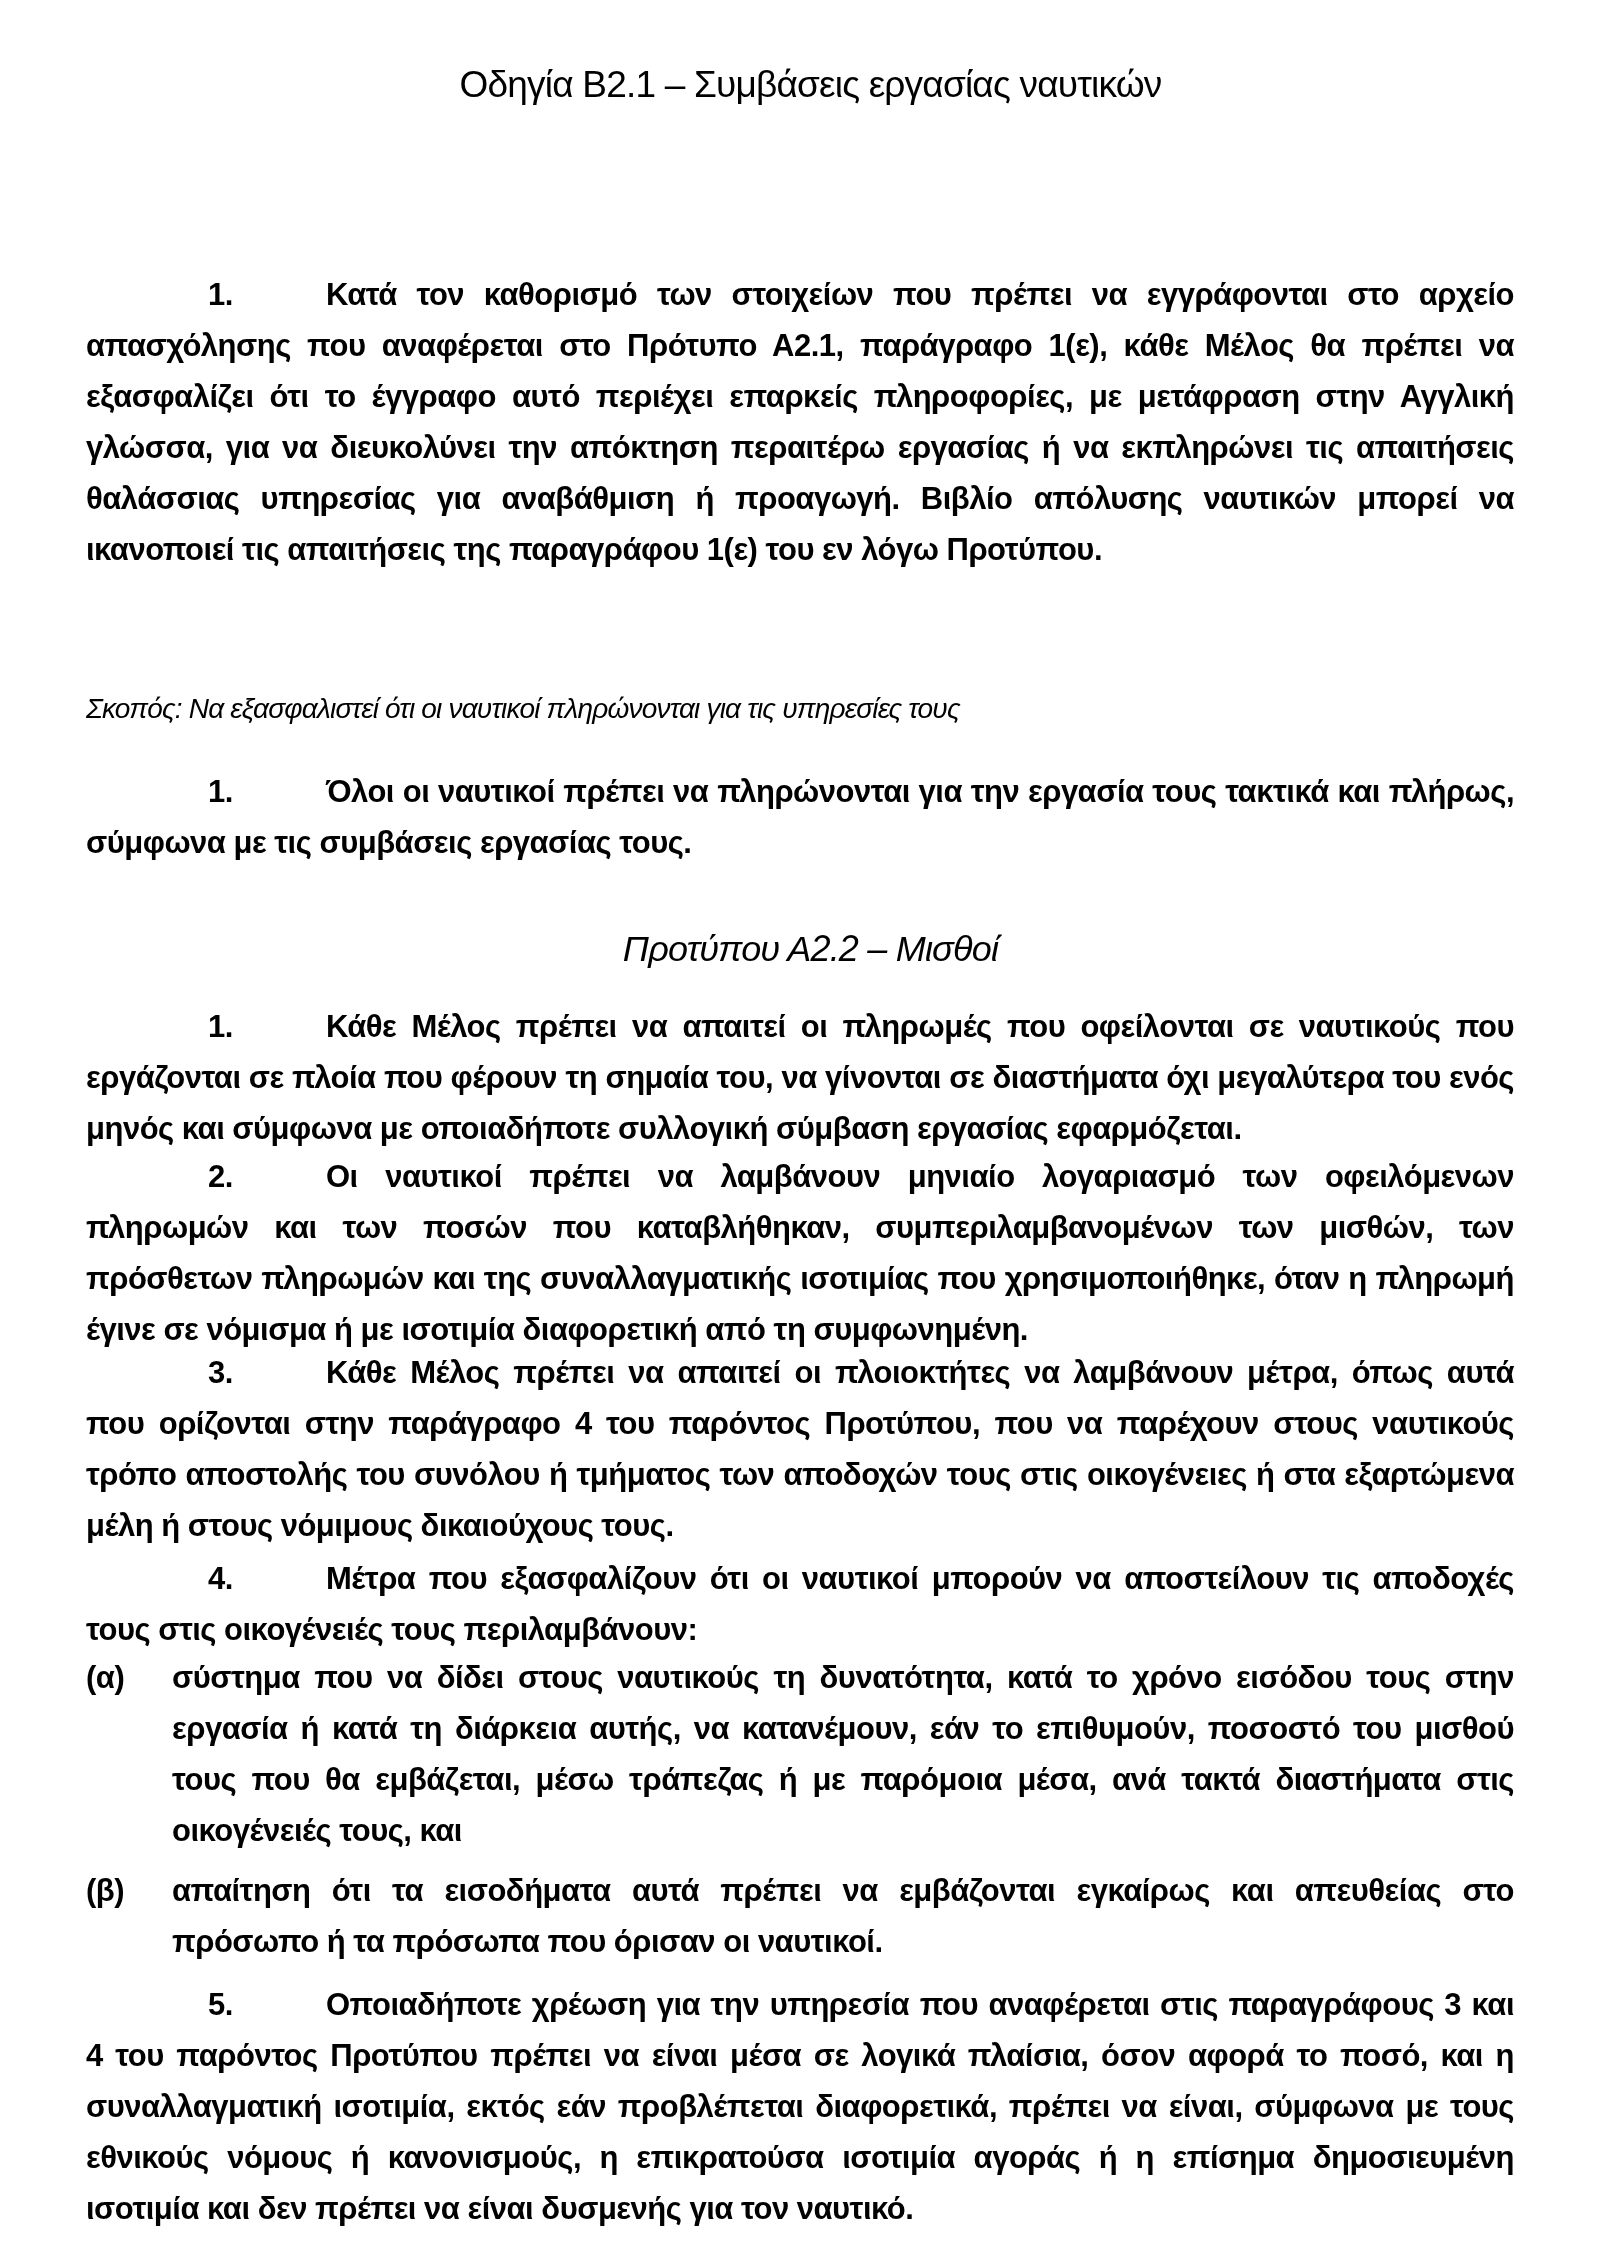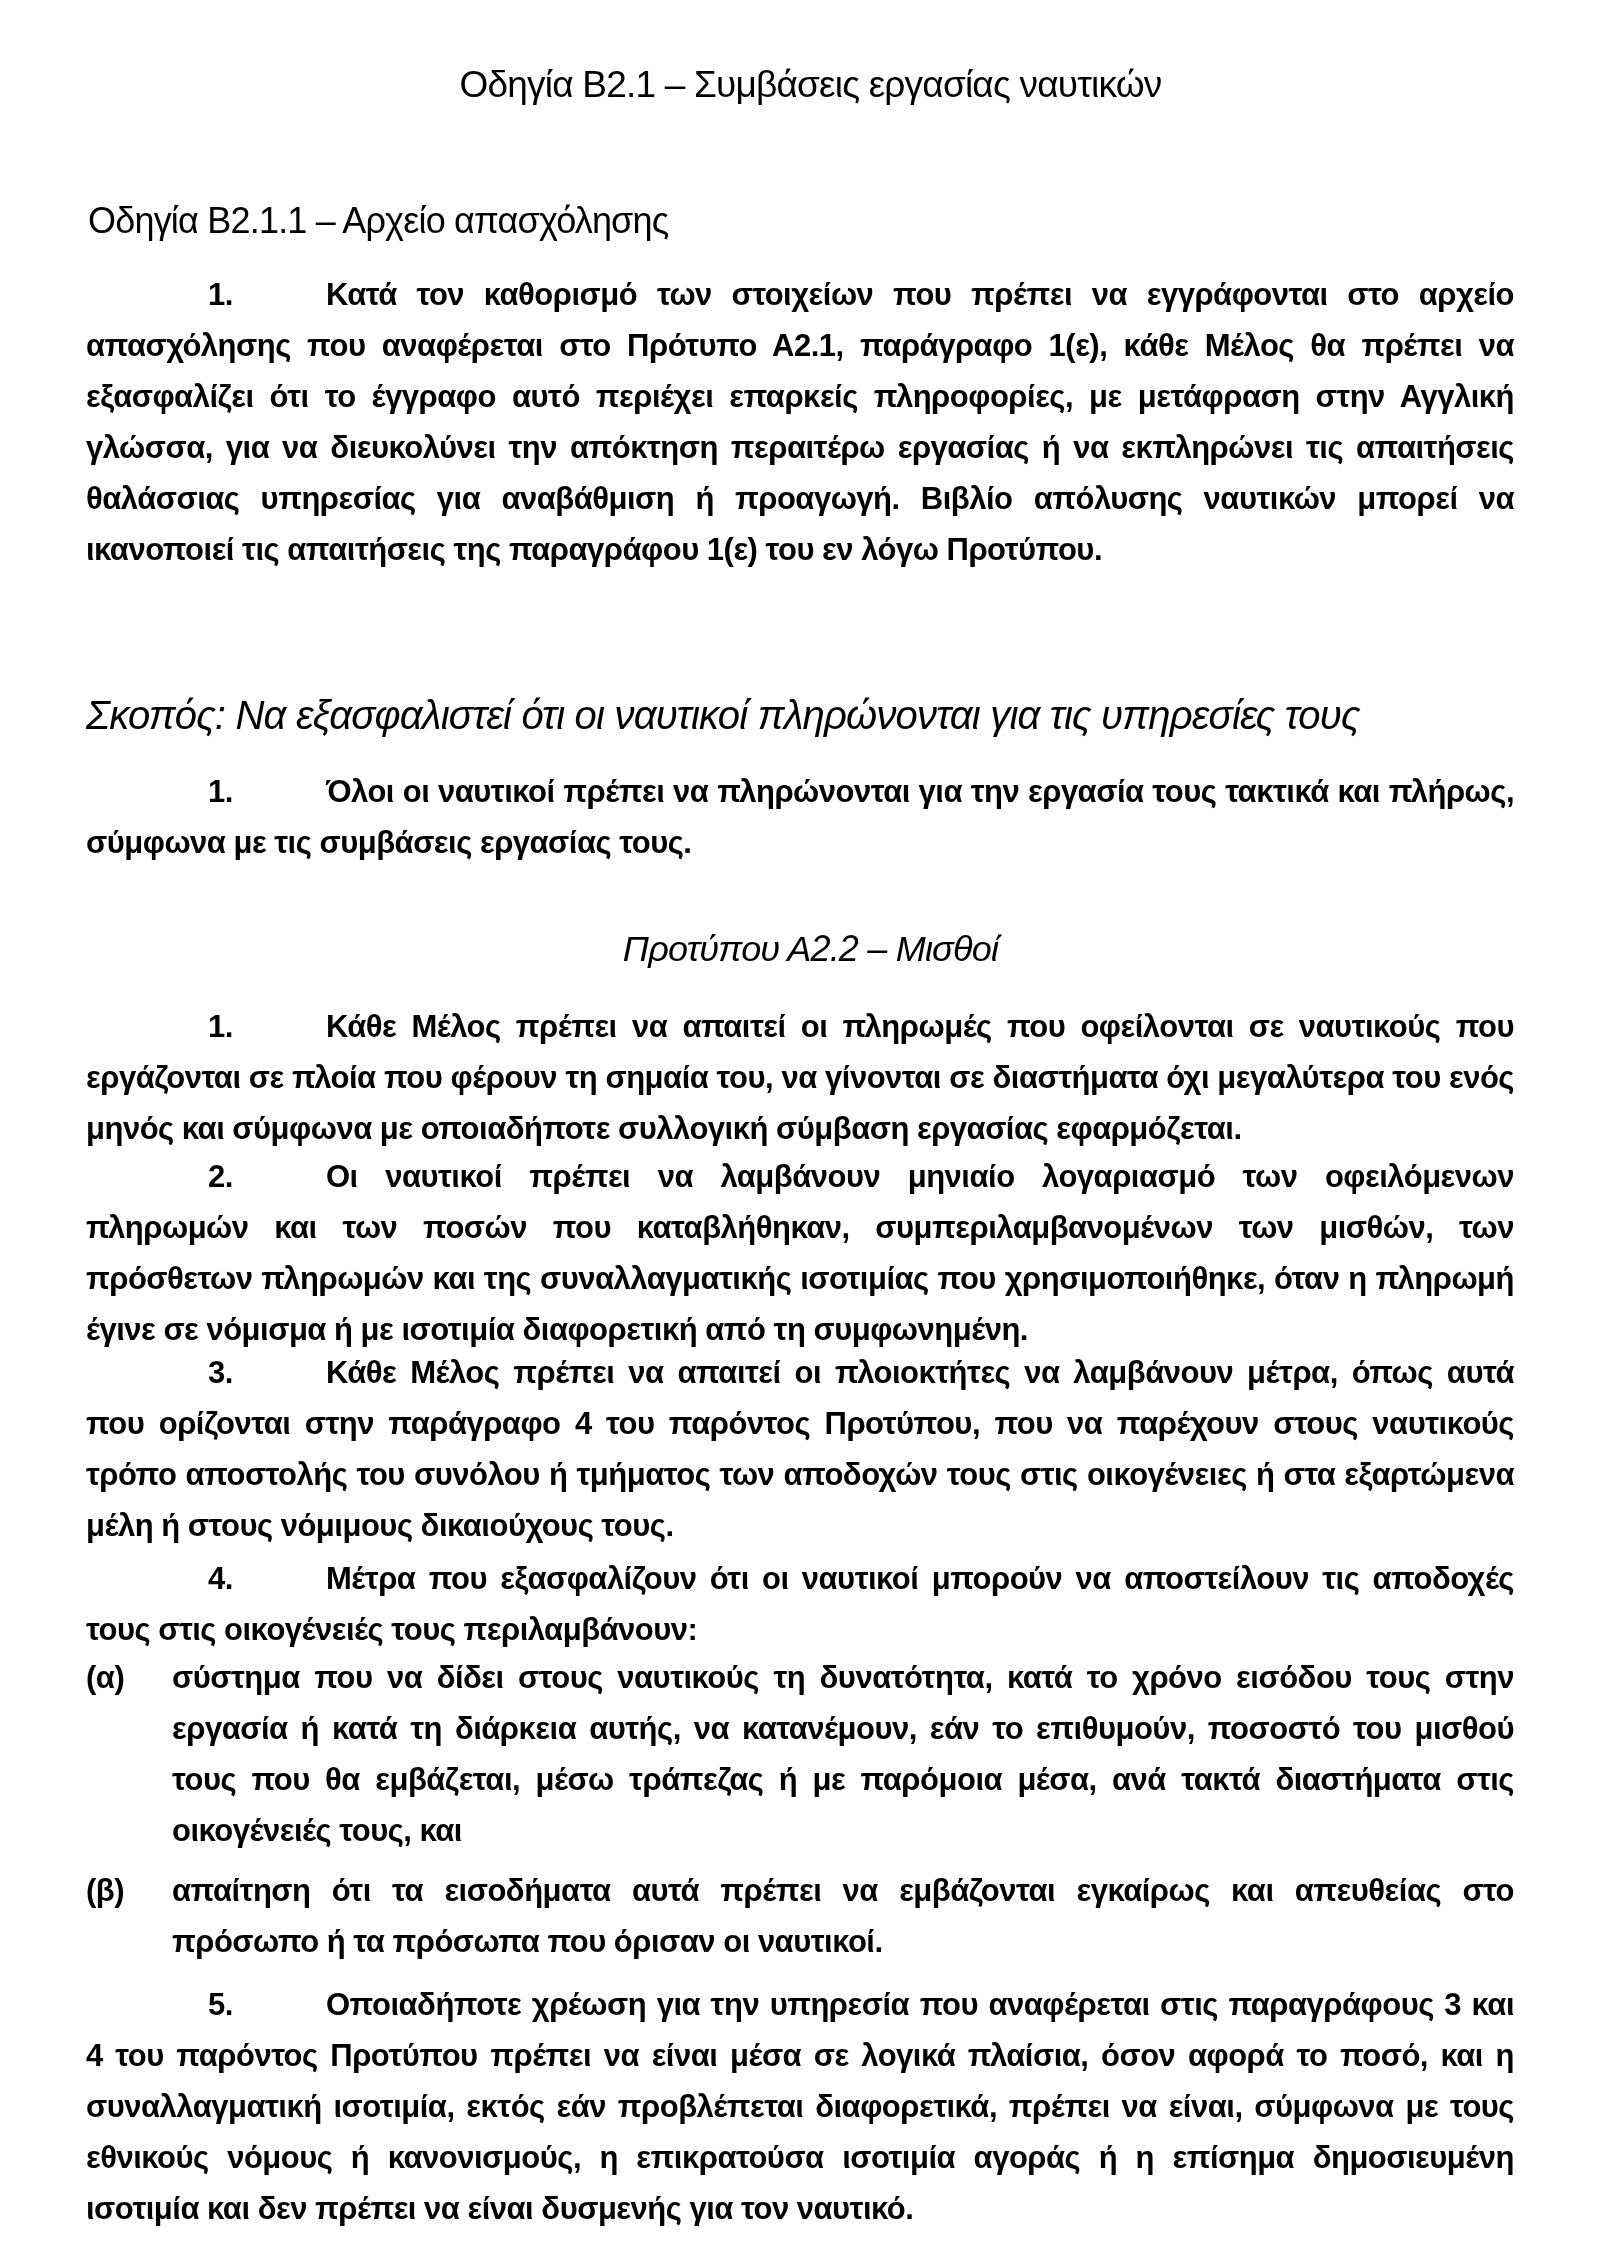--- a/index.html
+++ b/index.html
@@ -20,41 +20,38 @@
     font-size: 31px; line-height: 51px; text-align: justify; letter-spacing: -0.5px;
     font-weight: bold;
   }
   .para .num { display: inline-block; width: 118px; padding-left: 122px; }
   .center-heading {
     position: absolute; left: 0; width: 1621px; text-align: center; font-size: 36px; font-style: italic;
     letter-spacing: -0.8px;
   }
   .bold { font-weight: bold; }
   .purpose {
-    position: absolute; left: 86px; top: 693px; font-size: 40px; font-style: italic; letter-spacing: -0.8px;
+    position: absolute; left: 86px; top: 693px; font-size: 28px; font-style: italic; letter-spacing: -0.8px;
   }
   .item {
     position: absolute; left: 86px; width: 1428px; font-size: 31px; line-height: 51px;
     letter-spacing: -0.5px; font-weight: bold;
   }
   .item .label { position: absolute; left: 0; top: 0; }
   .item .text { margin-left: 86px; text-align: justify; }
 </style>
 </head>
 <body>
 
 <div class="page">
 
   <div class="title">
     <span>Οδηγία Β2.1 – Συμβάσεις εργασίας ναυτικών</span>
   </div>
 
-  <div class="subhead">
-    <span>Οδηγία Β2.1.1 – Αρχείο απασχόλησης</span>
-  </div>
 
   <div class="para" style="top:269px;">
     <span class="num">1.</span><span>Κατά τον καθορισμό των στοιχείων που πρέπει να εγγράφονται στο αρχείο απασχόλησης που αναφέρεται στο Πρότυπο Α2.1, παράγραφο 1(ε), κάθε Μέλος θα πρέπει να εξασφαλίζει ότι το έγγραφο αυτό περιέχει επαρκείς πληροφορίες, με μετάφραση στην Αγγλική γλώσσα, για να διευκολύνει την απόκτηση περαιτέρω εργασίας ή να εκπληρώνει τις απαιτήσεις θαλάσσιας υπηρεσίας για αναβάθμιση ή προαγωγή. Βιβλίο απόλυσης ναυτικών μπορεί να ικανοποιεί τις απαιτήσεις της παραγράφου 1(ε) του εν λόγω Προτύπου.</span>
   </div>
 
 
   <div class="purpose">
     <span>Σκοπός: Να εξασφαλιστεί ότι οι ναυτικοί πληρώνονται για τις υπηρεσίες τους</span>
   </div>
 

